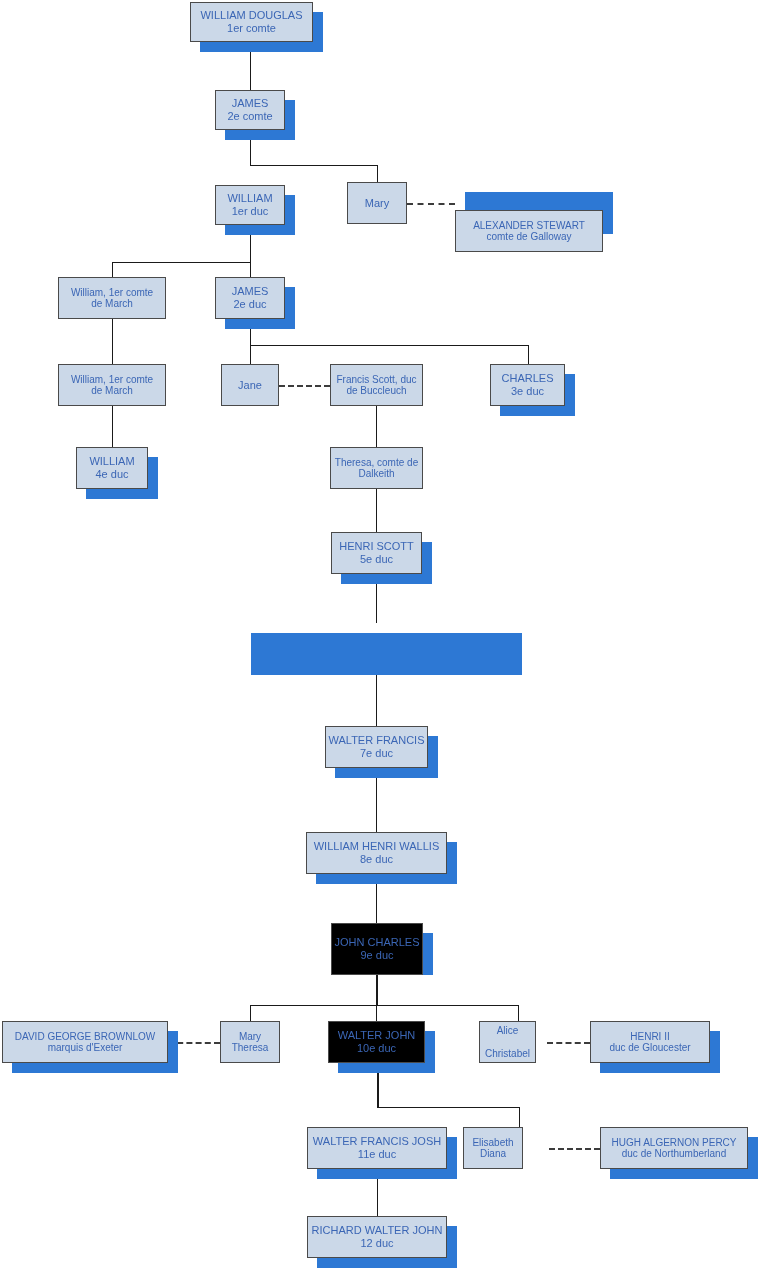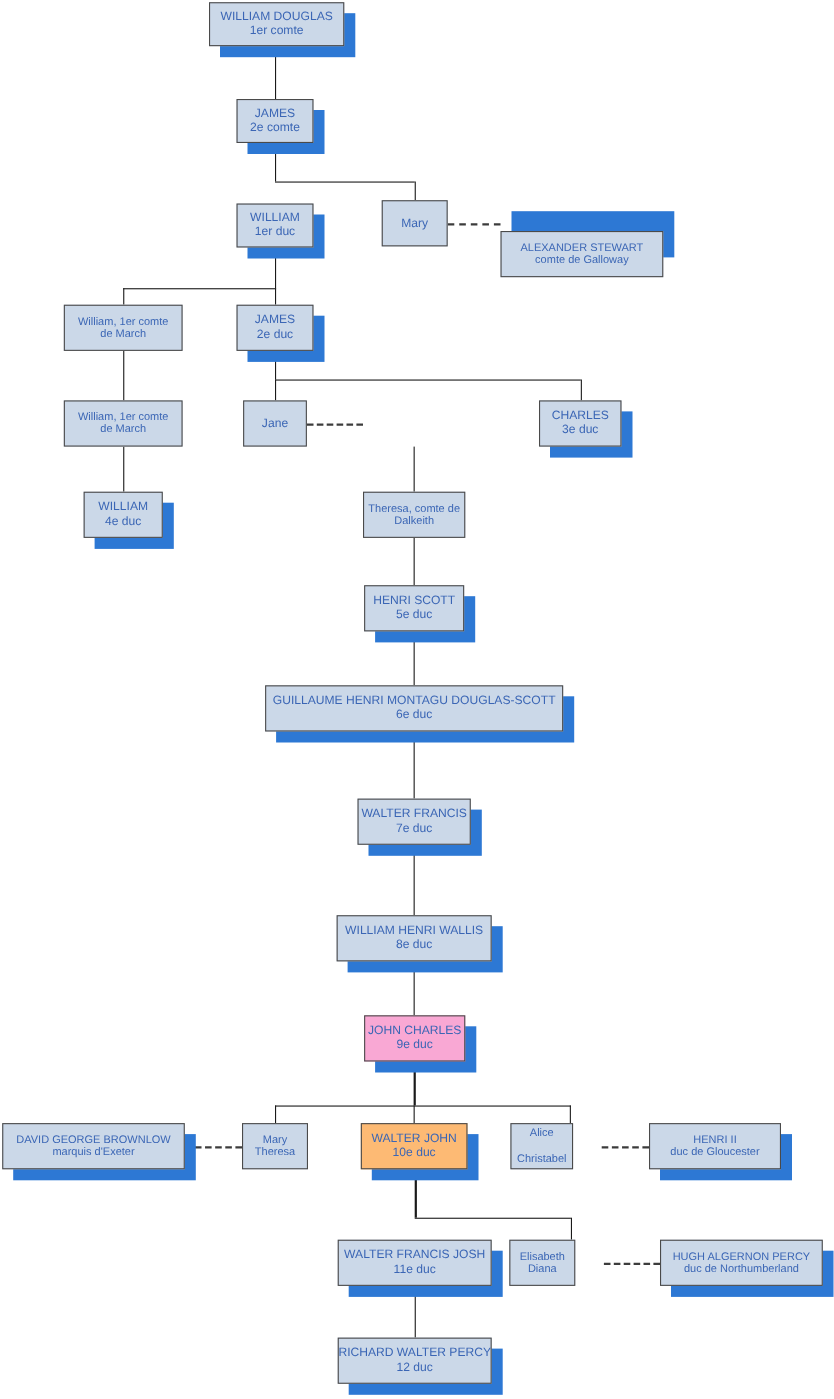--- a/index.html
+++ b/index.html
@@ -141,81 +141,81 @@
       <span class="l1">JAMES</span>
       <span class="l2">2e duc</span>
     </div>
     <div class="node f10" style="left: 58px; top: 364px; width: 108px; height: 42px; background: rgb(203, 216, 232); border-color: rgb(74, 74, 74); color: rgb(59, 102, 181);">
       <span class="l1">William, 1er comte</span>
       <span class="l2">de March</span>
     </div>
     <div class="node f11" style="left: 221px; top: 364px; width: 58px; height: 42px; background: rgb(203, 216, 232); border-color: rgb(74, 74, 74); color: rgb(59, 102, 181);">
       <span class="l1">Jane</span>
     </div>
+    <div class="node f10" style="left: 330px; top: 364px; width: 93px; height: 42px; background: rgb(203, 216, 232); border-color: rgb(74, 74, 74); color: rgb(59, 102, 181);">
+      <span class="l1">Francis Scott, duc</span>
+      <span class="l2">de Buccleuch</span>
+    </div>
     <div class="node f11" style="left: 490px; top: 364px; width: 75px; height: 42px; background: rgb(203, 216, 232); border-color: rgb(74, 74, 74); color: rgb(59, 102, 181);">
       <span class="l1">CHARLES</span>
       <span class="l2">3e duc</span>
     </div>
     <div class="node f11" style="left: 76px; top: 447px; width: 72px; height: 42px; background: rgb(203, 216, 232); border-color: rgb(74, 74, 74); color: rgb(59, 102, 181);">
       <span class="l1">WILLIAM</span>
       <span class="l2">4e duc</span>
     </div>
     <div class="node f10" style="left: 330px; top: 447px; width: 93px; height: 42px; background: rgb(203, 216, 232); border-color: rgb(74, 74, 74); color: rgb(59, 102, 181);">
       <span class="l1">Theresa, comte de</span>
       <span class="l2">Dalkeith</span>
     </div>
     <div class="node f11" style="left: 331px; top: 532px; width: 91px; height: 42px; background: rgb(203, 216, 232); border-color: rgb(74, 74, 74); color: rgb(59, 102, 181);">
       <span class="l1">HENRI SCOTT</span>
       <span class="l2">5e duc</span>
     </div>
-    <div class="node f11" style="left: 241px; top: 623px; width: 271px; height: 42px; background: rgb(203, 216, 232); border-color: rgb(74, 74, 74); color: rgb(59, 102, 181);">
-      <span class="l1">GUILLAUME HENRI MONTAGU DOUGLAS-SCOTT</span>
-      <span class="l2">6e duc</span>
-    </div>
     <div class="node f11" style="left: 325px; top: 726px; width: 103px; height: 42px; background: rgb(203, 216, 232); border-color: rgb(74, 74, 74); color: rgb(59, 102, 181);">
       <span class="l1">WALTER FRANCIS</span>
       <span class="l2">7e duc</span>
     </div>
     <div class="node f11" style="left: 306px; top: 832px; width: 141px; height: 42px; background: rgb(203, 216, 232); border-color: rgb(74, 74, 74); color: rgb(59, 102, 181);">
       <span class="l1">WILLIAM HENRI WALLIS</span>
       <span class="l2">8e duc</span>
     </div>
-    <div class="node f11" style="left: 331px; top: 923px; width: 92px; height: 42px; background: #f9a8d4; border-color: rgb(74, 74, 74); color: rgb(59, 102, 181);">
+    <div class="node f11" style="left: 331px; top: 923px; width: 92px; height: 52px; background: #000000; border-color: rgb(74, 74, 74); color: rgb(59, 102, 181);">
       <span class="l1">JOHN CHARLES</span>
       <span class="l2">9e duc</span>
     </div>
     <div class="node f10" style="left: 2px; top: 1021px; width: 166px; height: 42px; background: rgb(203, 216, 232); border-color: rgb(74, 74, 74); color: rgb(59, 102, 181);">
       <span class="l1">DAVID GEORGE BROWNLOW</span>
       <span class="l2">marquis d'Exeter</span>
     </div>
     <div class="node f10" style="left: 220px; top: 1021px; width: 60px; height: 42px; background: rgb(203, 216, 232); border-color: rgb(74, 74, 74); color: rgb(59, 102, 181);">
       <span class="l1">Mary</span>
       <span class="l2">Theresa</span>
     </div>
-    <div class="node f11" style="left: 328px; top: 1021px; width: 97px; height: 42px; background: #fdba74; border-color: rgb(74, 74, 74); color: rgb(59, 102, 181);">
+    <div class="node f11" style="left: 328px; top: 1021px; width: 97px; height: 42px; background: #000000; border-color: rgb(74, 74, 74); color: rgb(59, 102, 181);">
       <span class="l1">WALTER JOHN</span>
       <span class="l2">10e duc</span>
     </div>
-    <div class="node f10" style="left: 464px; top: 1021px; width: 57px; height: 42px; background: rgb(203, 216, 232); border-color: rgb(74, 74, 74); color: rgb(59, 102, 181); gap: 12px;">
+    <div class="node f10" style="left: 479px; top: 1021px; width: 57px; height: 42px; background: rgb(203, 216, 232); border-color: rgb(74, 74, 74); color: rgb(59, 102, 181); gap: 12px;">
       <span class="l1">Alice</span>
       <span class="l2">Christabel</span>
     </div>
     <div class="node f10" style="left: 590px; top: 1021px; width: 120px; height: 42px; background: rgb(203, 216, 232); border-color: rgb(74, 74, 74); color: rgb(59, 102, 181);">
       <span class="l1">HENRI II</span>
       <span class="l2">duc de Gloucester</span>
     </div>
     <div class="node f11" style="left: 307px; top: 1127px; width: 140px; height: 42px; background: rgb(203, 216, 232); border-color: rgb(74, 74, 74); color: rgb(59, 102, 181);">
       <span class="l1">WALTER FRANCIS JOSH</span>
       <span class="l2">11e duc</span>
     </div>
     <div class="node f10" style="left: 463px; top: 1127px; width: 60px; height: 42px; background: rgb(203, 216, 232); border-color: rgb(74, 74, 74); color: rgb(59, 102, 181);">
       <span class="l1">Elisabeth</span>
       <span class="l2">Diana</span>
     </div>
     <div class="node f10" style="left: 600px; top: 1127px; width: 148px; height: 42px; background: rgb(203, 216, 232); border-color: rgb(74, 74, 74); color: rgb(59, 102, 181);">
       <span class="l1">HUGH ALGERNON PERCY</span>
       <span class="l2">duc de Northumberland</span>
     </div>
     <div class="node f11" style="left: 307px; top: 1216px; width: 140px; height: 42px; background: rgb(203, 216, 232); border-color: rgb(74, 74, 74); color: rgb(59, 102, 181);">
-      <span class="l1">RICHARD WALTER PERCY</span>
+      <span class="l1">RICHARD WALTER JOHN</span>
       <span class="l2">12 duc</span>
     </div>
   </div>
 
 </body></html>

